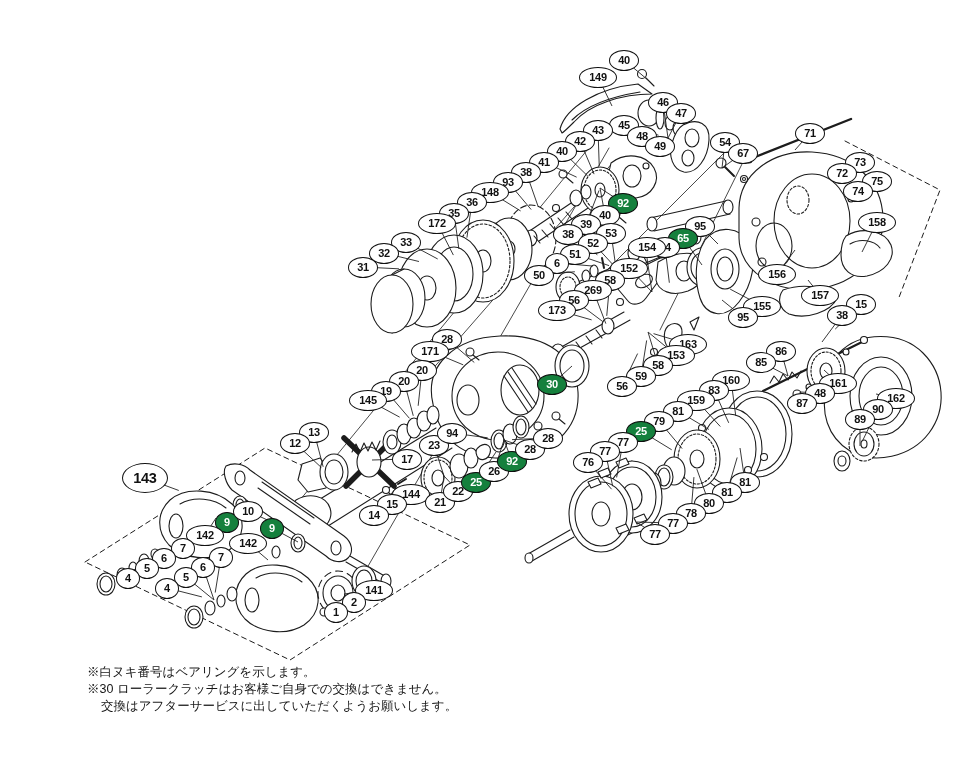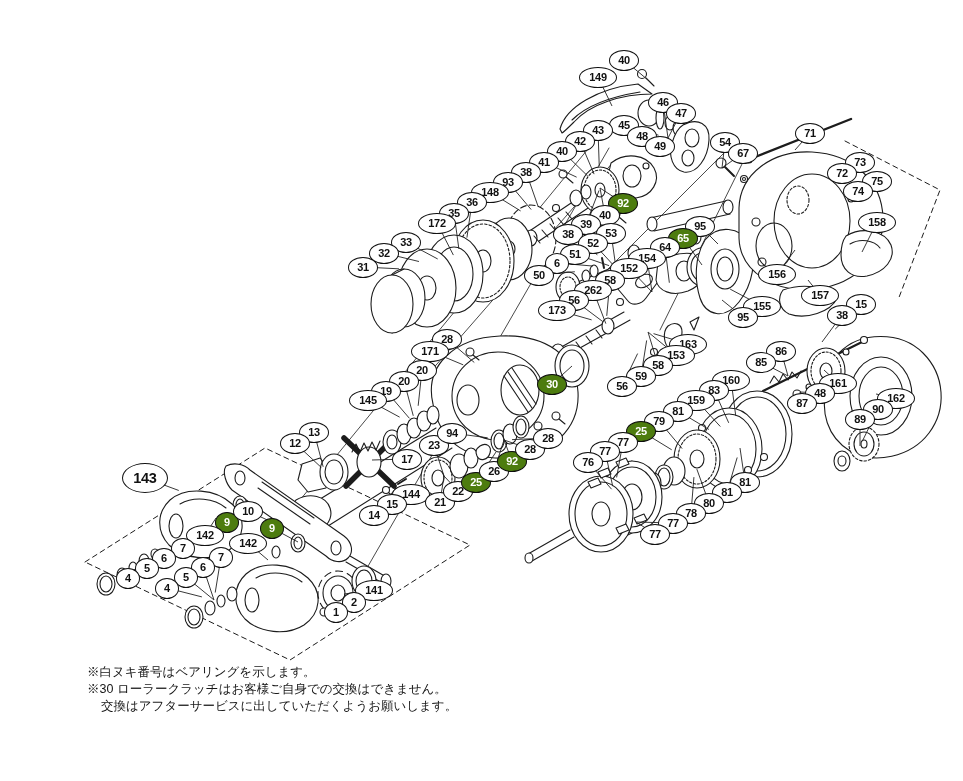--- a/index.html
+++ b/index.html
@@ -4,21 +4,21 @@
 <style>
   html,body{margin:0;padding:0;background:#fff;}
   .canvas{position:relative;width:963px;height:781px;background:#ffffff;overflow:hidden;
           font-family:"Liberation Sans",sans-serif;}
   svg.sketch{position:absolute;left:0;top:0;z-index:1;}
   .callout-layer{position:absolute;left:0;top:0;width:963px;height:781px;z-index:3;}
   .callout{position:absolute;display:flex;align-items:center;justify-content:center;
            border:1.4px solid #111;border-radius:50%;background:#fff;color:#111;
            font-size:11px;font-weight:bold;letter-spacing:-0.3px;box-sizing:border-box;
            line-height:1;}
-  .callout.filled{background:#4d7c0f;border-color:#0d0d0d;color:#fff;}
+  .callout.filled{background:#15803d;border-color:#0d0d0d;color:#fff;}
   .callout.big{font-size:14.5px;}
   .notes{position:absolute;left:0;top:0;width:963px;height:781px;z-index:2;}
   .note{position:absolute;font-size:12.5px;color:#161616;white-space:pre;}
 </style>
 </head>
 <body>
 
 <div class="canvas">
 
   <svg class="sketch" width="963" height="781" viewBox="0 0 963 781">
@@ -450,24 +450,24 @@
       <div class="callout" style="width: 30px; height: 21px; left: 571px; top: 213.5px;">39</div>
       <div class="callout" style="width: 30px; height: 21px; left: 553px; top: 223.5px;">38</div>
       <div class="callout" style="width: 30px; height: 21px; left: 596px; top: 222.5px;">53</div>
       <div class="callout" style="width: 30px; height: 21px; left: 578px; top: 232.5px;">52</div>
       <div class="callout" style="width: 30px; height: 21px; left: 560px; top: 243.5px;">51</div>
       <div class="callout" style="width: 24px; height: 21px; left: 545px; top: 252.5px;">6</div>
       <div class="callout" style="width: 30px; height: 21px; left: 524px; top: 264.5px;">50</div>
       <div class="callout" style="width: 30px; height: 21px; left: 685px; top: 215.5px;">95</div>
       <div class="callout filled" style="width: 30px; height: 21px; left: 668px; top: 227.5px;">65</div>
       <div class="callout" style="width: 30px; height: 21px; left: 650px; top: 236.5px;">64</div>
-      <div class="callout" style="width: 38px; height: 21px; left: 628px; top: 248px;">154</div>
+      <div class="callout" style="width: 38px; height: 21px; left: 628px; top: 237px;">154</div>
       <div class="callout" style="width: 38px; height: 21px; left: 610px; top: 257.5px;">152</div>
       <div class="callout" style="width: 30px; height: 21px; left: 595px; top: 269.5px;">58</div>
-      <div class="callout" style="width: 38px; height: 21px; left: 574px; top: 279.5px;">262</div>
+      <div class="callout" style="width: 38px; height: 21px; left: 574px; top: 279.5px;">269</div>
       <div class="callout" style="width: 30px; height: 21px; left: 559px; top: 289.5px;">56</div>
       <div class="callout" style="width: 38px; height: 21px; left: 538px; top: 299.5px;">173</div>
       <div class="callout" style="width: 38px; height: 21px; left: 669px; top: 333.5px;">163</div>
       <div class="callout" style="width: 38px; height: 21px; left: 657px; top: 344.5px;">153</div>
       <div class="callout" style="width: 30px; height: 21px; left: 643px; top: 354.5px;">58</div>
       <div class="callout" style="width: 30px; height: 21px; left: 626px; top: 365.5px;">59</div>
       <div class="callout" style="width: 30px; height: 21px; left: 607px; top: 375.5px;">56</div>
       <div class="callout filled" style="width: 30px; height: 21px; left: 537px; top: 373.5px;">30</div>
       <div class="callout" style="width: 30px; height: 21px; left: 795px; top: 122.5px;">71</div>
       <div class="callout" style="width: 30px; height: 21px; left: 845px; top: 151.5px;">73</div>

